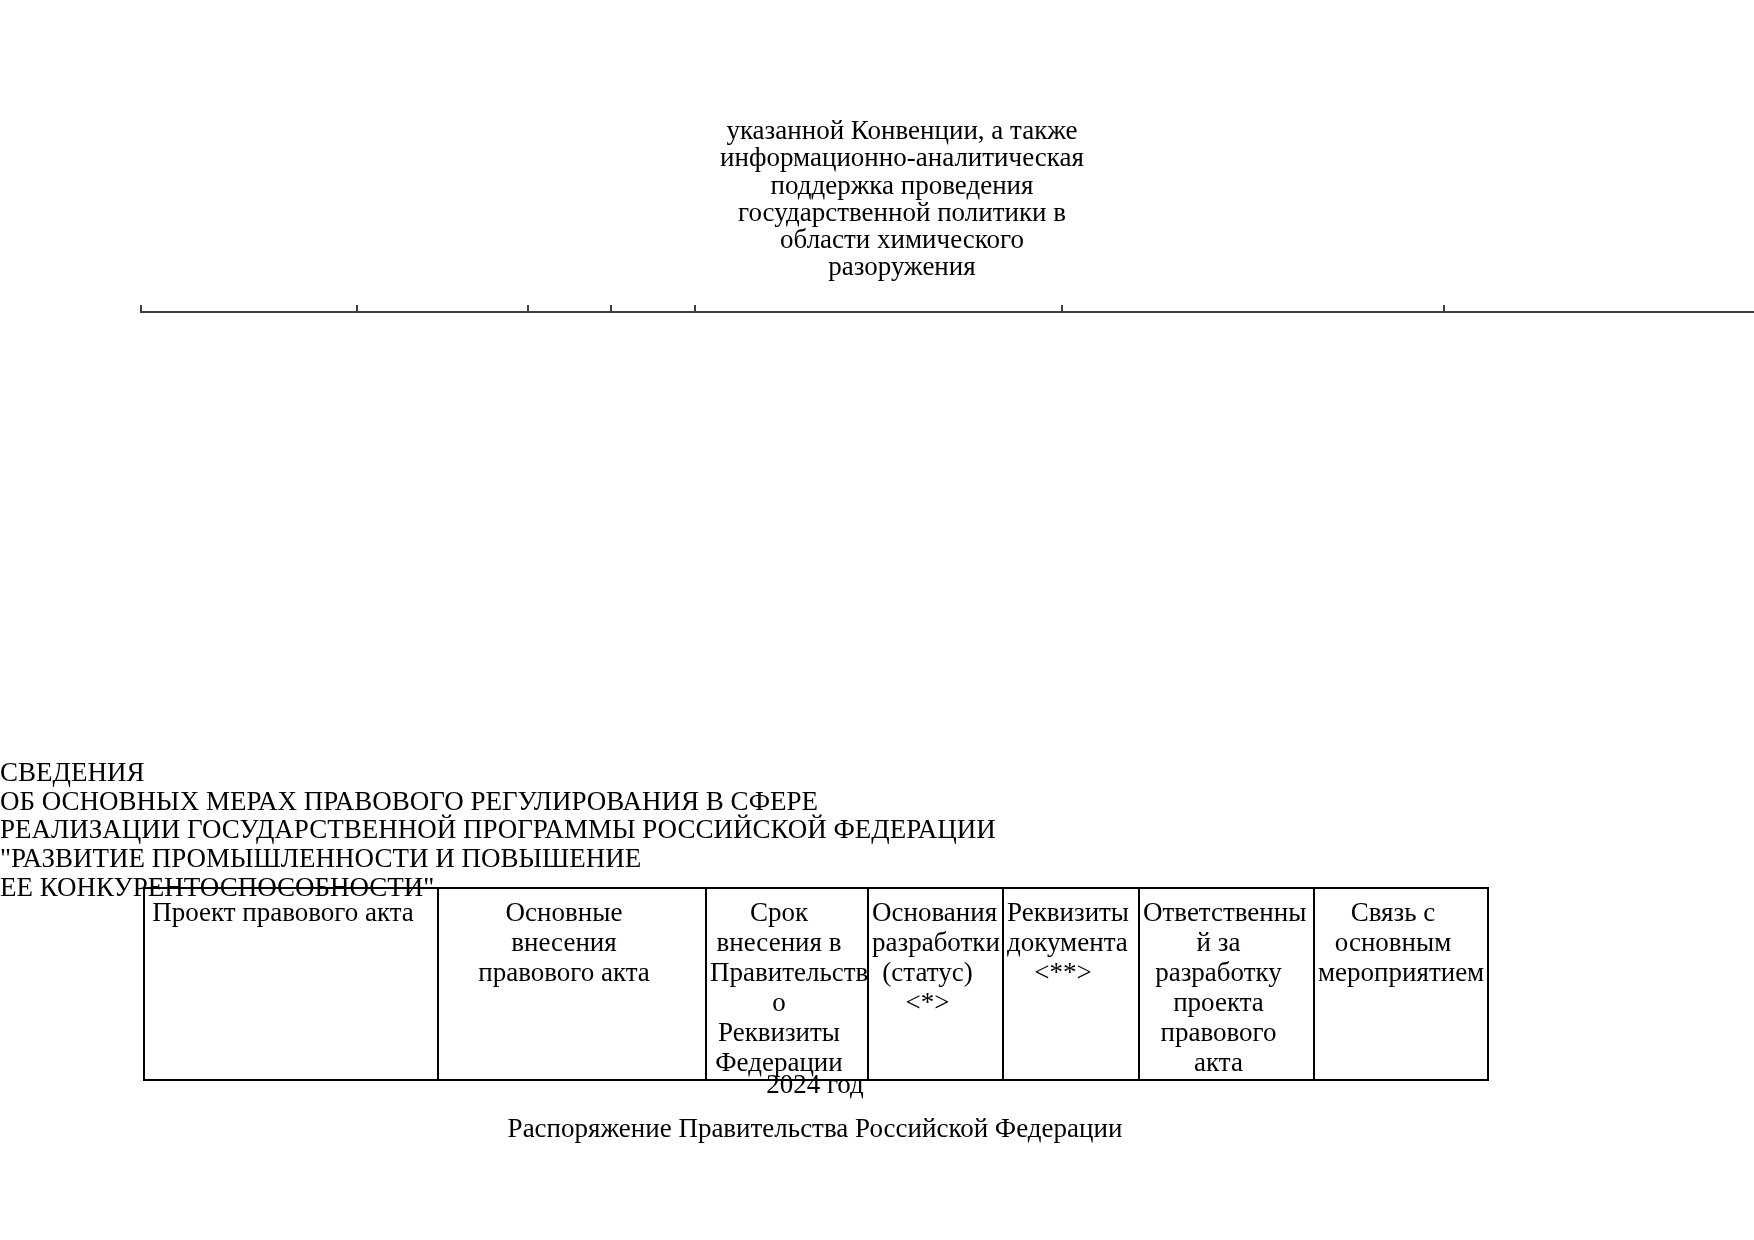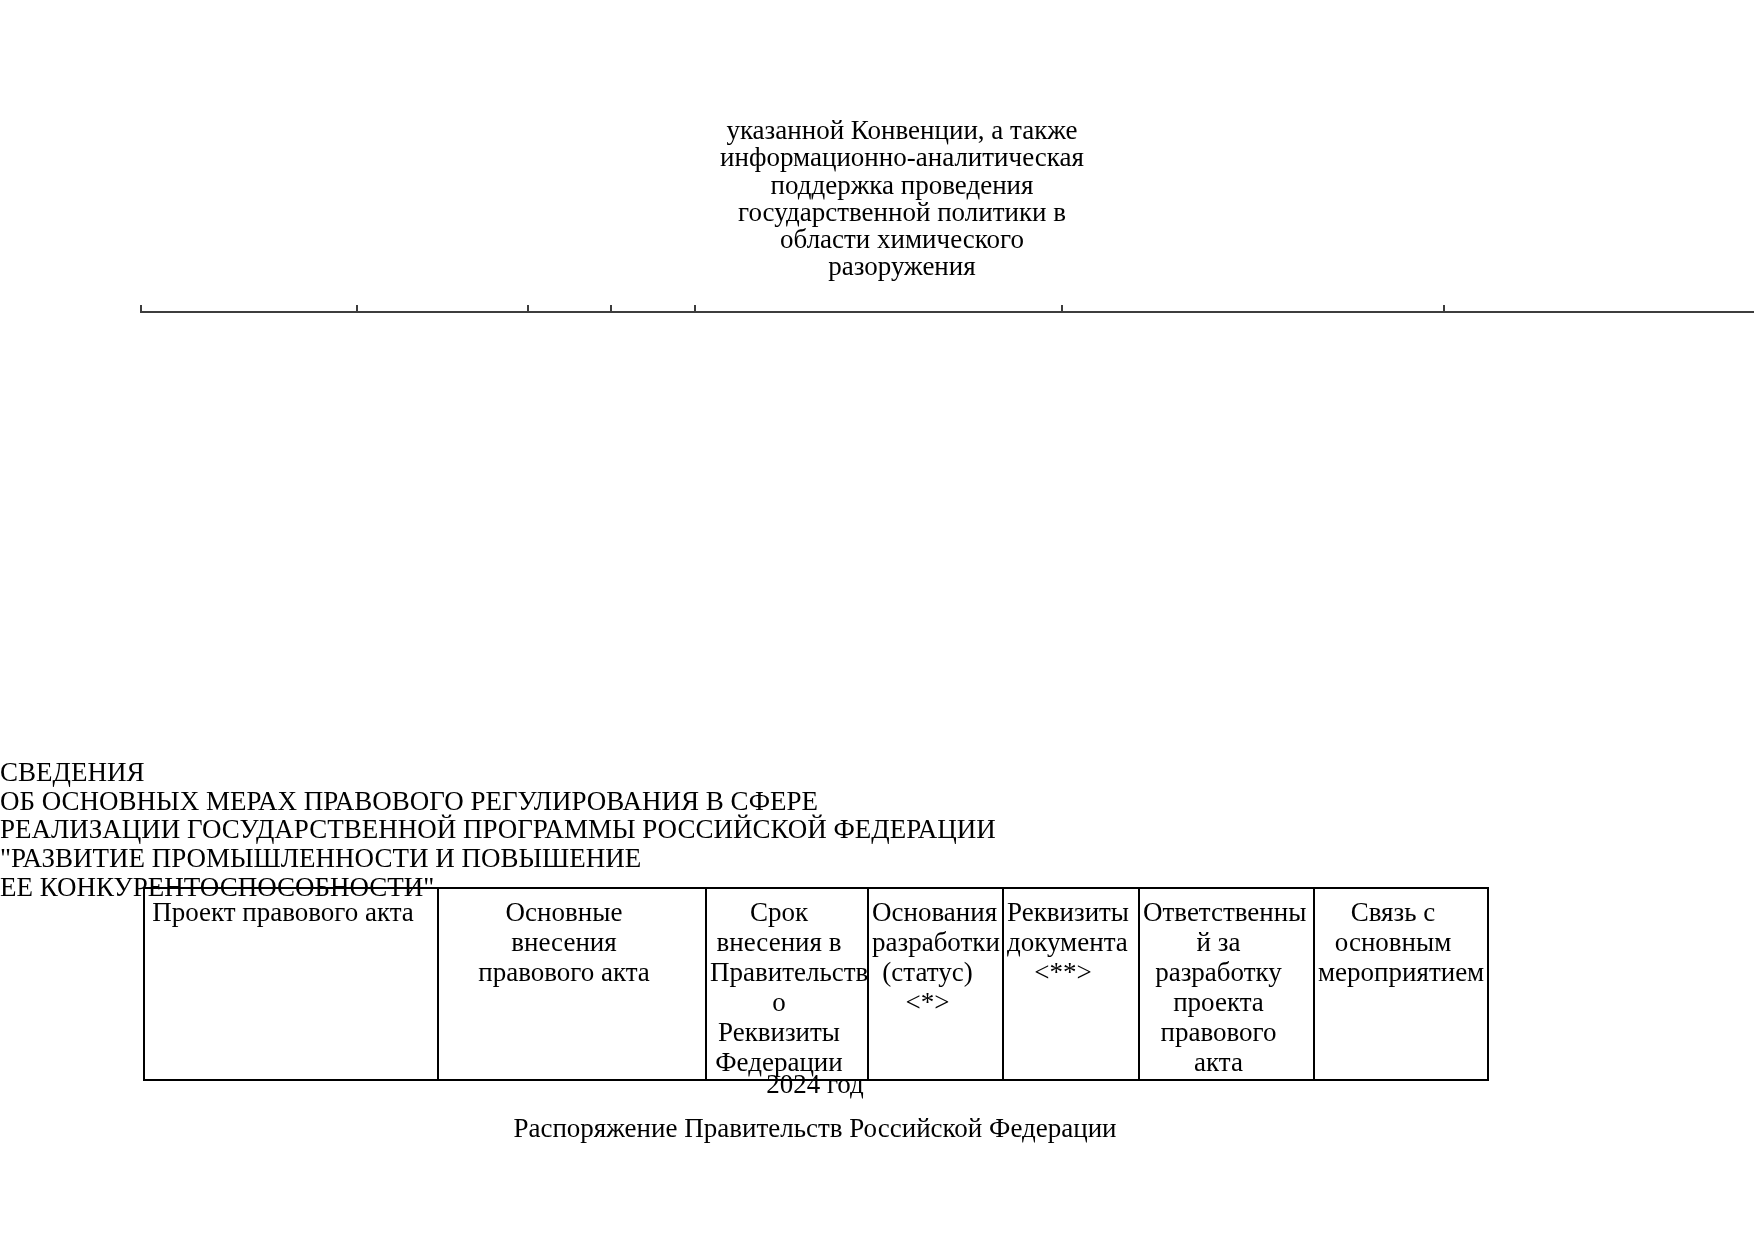--- a/index.html
+++ b/index.html
@@ -151,15 +151,15 @@
 правового акта</th>
       <th>Связь с
 основным
 мероприятием</th>
     </tr>
   </tbody>
     </table>
 
   <div class="below-table-line year-heading">2024 год</div>
 
-  <div class="below-table-line document-type-heading">Распоряжение Правительств Российской Федерации</div>
+  <div class="below-table-line document-type-heading">Распоряжение Правительства Российской Федерации</div>
 
 </div>
 
 </body></html>

